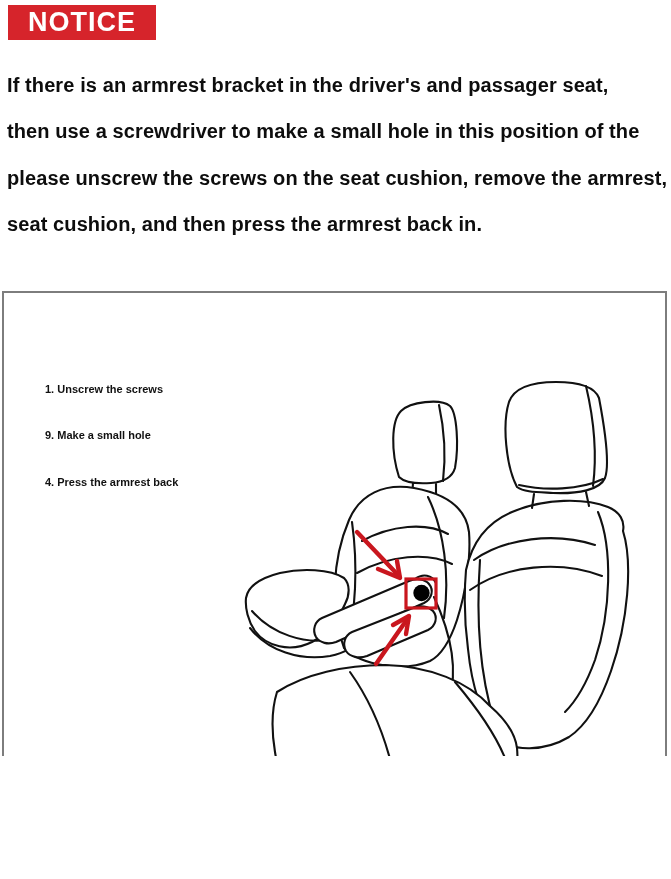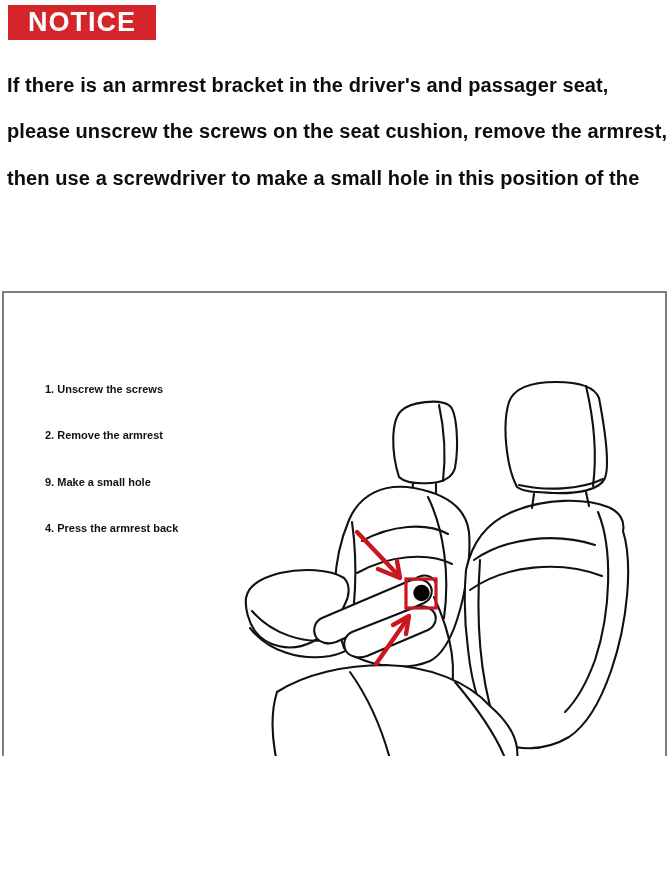--- a/index.html
+++ b/index.html
@@ -71,28 +71,28 @@
 </style>
 </head>
 <body>
 
 <div class="page">
 
   <div class="notice-banner" style="background-color: rgb(214, 36, 43);">NOTICE</div>
 
   <div class="intro">
     <p>If there is an armrest bracket in the driver's and passager seat,</p>
+    <p>then use a screwdriver to make a small hole in this position of the</p>
     <p>please unscrew the screws on the seat cushion, remove the armrest,</p>
-    <p>then use a screwdriver to make a small hole in this position of the</p>
+    <p>seat cushion, and then press the armrest back in.</p>
   </div>
 
   <div class="diagram-box">
     <ul class="steps">
       <li>1. Unscrew the screws</li>
-      <li>2. Remove the armrest</li>
       <li>9. Make a small hole</li>
       <li>4. Press the armrest back</li>
     </ul>
   </div>
 
   <svg class="seat-illustration" viewBox="0 0 671 879" xmlns="http://www.w3.org/2000/svg">
 
     <g stroke="#111111">
 
       <path class="lineart-fill" d="M 399,477 C 391,452 391,421 401,411 C 410,402 440,398 450,406

